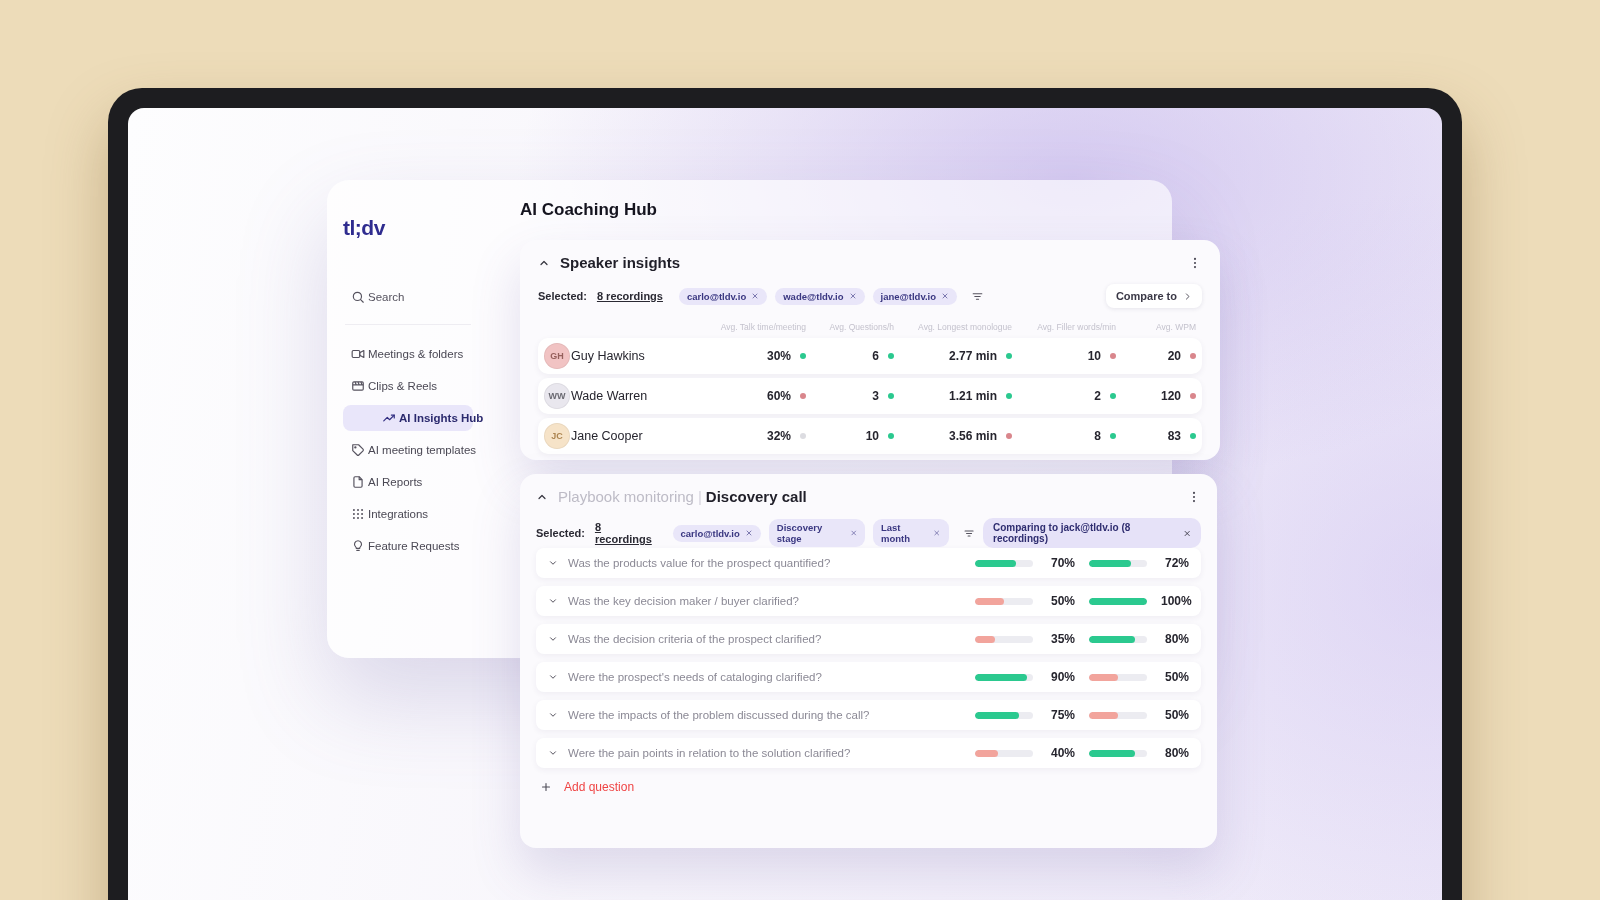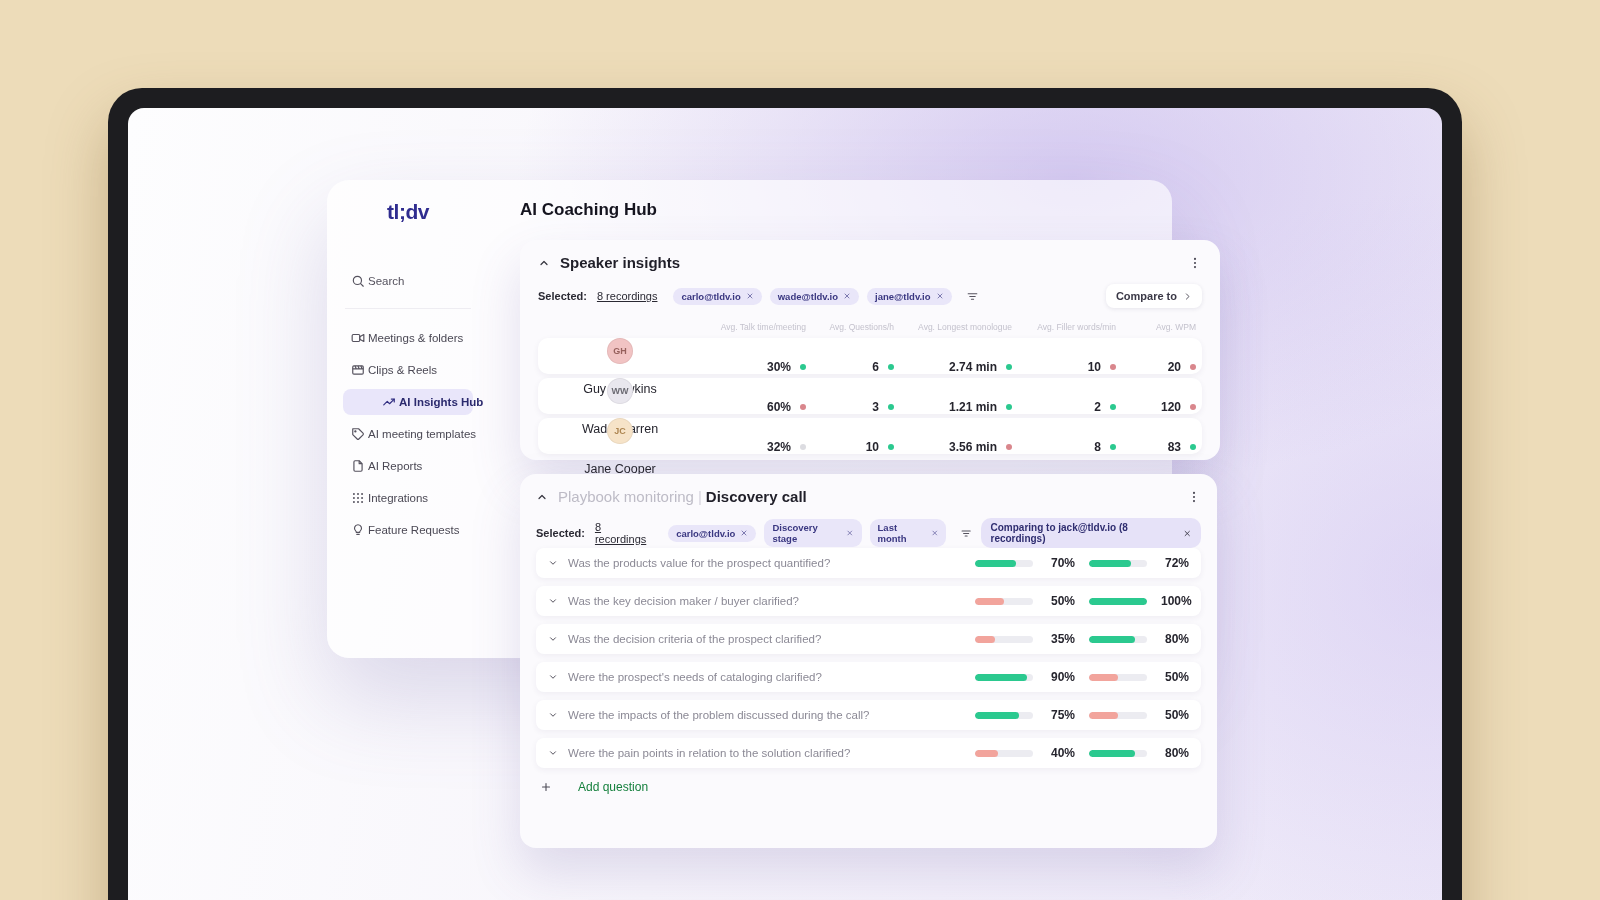--- a/index.html
+++ b/index.html
@@ -19,21 +19,21 @@
       radial-gradient(ellipse 700px 600px at 100% 55%, rgba(205,192,240,.45), rgba(205,192,240,0) 65%),
       linear-gradient(100deg,#fdfdfe 0%, #f7f5fb 45%, #ece7f8 100%);
   }
 
   
   .backdrop {
     position:absolute; left:199px; top:72px; width:845px; height:478px;
     background:rgba(255,255,255,.62); border-radius:22px;
     box-shadow:0 40px 90px rgba(110,95,170,.22);
   }
-  .sidebar { position:absolute; left:0; top:0; width:162px; height:100%; padding:20px 16px;text-align:center; }
+  .sidebar { position:absolute; left:0; top:16px; width:162px; height:100%; padding:20px 16px; }
   .logo { font-size:21px; font-weight:800; letter-spacing:-.5px; color:#2f2c8f; }
   .nav-item {
     display:flex; align-items:center; gap:3px; height:26px; padding:0 8px;
     border-radius:8px; color:#4a4854; font-size:11.5px; cursor:pointer; margin-bottom:6px;
     white-space:nowrap;
   }
   .nav-item .icon { display:flex; width:14px; height:14px; color:#55525e; flex:none; }
   .nav-item.active { background:#e9e6fa; color:#2b2a6e; font-weight:700;padding-left:39px; }
   .nav-item.active .icon { color:#312e81; }
   .nav-item.search { margin-top:44px; margin-bottom:14px; color:#55525e; }
@@ -56,21 +56,21 @@
 
   .card-header { display:flex; align-items:center; gap:10px;justify-content:space-between; }
   .chev { display:flex; width:12px; height:12px; color:#35343e; cursor:pointer; flex:none; }
   .card-title { font-size:15px; font-weight:600; color:#201f29; }
   .card-title .muted { color:#bdbbc6; font-weight:500; }
   .card-title .sep { color:#d5d3dc; font-weight:400; padding:0 4px; }
   .kebab { margin-left:auto; display:flex; width:14px; height:14px; color:#4a4854; cursor:pointer; }
 
   .filter-row { display:flex; align-items:center; margin-top:13px; gap:8px; }
   .sel-label { font-size:11px; font-weight:600; color:#2a2933; }
-  .sel-count { font-size:11px; font-weight:400; color:#2a2933; text-decoration:underline; margin-left:2px; margin-right:8px; cursor:pointer; }
+  .sel-count { font-size:11px; font-weight:700; color:#2a2933; text-decoration:underline; margin-left:2px; margin-right:8px; cursor:pointer; }
   .chip {
     display:inline-flex; align-items:center; gap:5px; background:#e9e6f9;
     border-radius:9px; padding:3px 8px; font-size:9.5px; font-weight:700; color:#3a3781; cursor:pointer;
   }
   .chip .x { display:flex; width:8px; height:8px; color:#7d7ab0; }
   .filter-icon { display:flex; width:13px; height:13px; color:#55525e; margin-left:6px; cursor:pointer; }
 
   .compare-btn {
     margin-left:auto; display:flex; align-items:center; gap:6px; border:0; cursor:pointer;
     background:#ffffff; border-radius:8px; padding:6px 10px; font-family:inherit;
@@ -79,21 +79,21 @@
   .compare-btn .icon { display:flex; width:9px; height:9px; color:#55525e; }
 
   
   .grid { display:grid; grid-template-columns:1fr 110px 88px 118px 104px 80px; align-items:center; }
   .thead { margin-top:14px; padding:0 6px 6px 0; }
   .th { font-size:8.5px; color:#c4c2cd; text-align:right; white-space:nowrap; overflow:visible; }
   .trow {
     background:#ffffff; border-radius:10px; height:36px; margin-bottom:4px; padding:0 6px 0 6px;
     box-shadow:0 2px 6px rgba(45,40,90,.06); cursor:pointer;
   }
-  .name-cell { display:flex; align-items:center; gap:18px;flex-direction:column; }
+  .name-cell { display:flex; align-items:center; gap:1px; }
   .avatar {
     width:26px; height:26px; border-radius:50%; flex:none;
     display:flex; align-items:center; justify-content:center;
     font-size:9px; font-weight:700; box-shadow:inset 0 0 0 1px rgba(0,0,0,.05);
   }
   .sp-name { font-size:12.5px; font-weight:500; color:#26252e; }
   .stat { display:flex; align-items:center; justify-content:flex-end; gap:9px; }
   .stat .val { font-size:12px; font-weight:600; color:#26252e; }
   .dot { width:6px; height:6px; border-radius:50%; flex:none; }
 
@@ -113,21 +113,21 @@
   .pct { flex:1; text-align:right; font-size:12px; font-weight:600; color:#26252e; }
 
   .badge {
     margin-left:auto; display:flex; align-items:center; gap:8px; background:#e6e2f8;
     border-radius:10px; padding:4px 10px; font-size:10px; font-weight:700; color:#2f2d70; cursor:pointer;
   }
   .badge .x { display:flex; width:9px; height:9px; color:#3a3846; }
 
   .add-row { display:flex; align-items:center; gap:12px; margin:12px 0 0 4px; cursor:pointer; }
   .add-row .icon { display:flex; width:12px; height:12px; color:#4d4b57; }
-  .add-label { font-size:12px; color:#15803d;margin-left:14px; }
+  .add-label { font-size:12px; color:#ef4444; }
 
   svg { width:100%; height:100%; display:block; }
 </style>
 </head>
 <body>
 
 <div class="laptop">
   <div class="screen">
 
     <div class="backdrop">
@@ -295,21 +295,21 @@
         </div>
         <div class="stat">
             <span class="val">30%</span>
             <span class="dot" style="background: rgb(43, 201, 143);"></span>
           </div>
         <div class="stat">
             <span class="val">6</span>
             <span class="dot" style="background: rgb(43, 201, 143);"></span>
           </div>
         <div class="stat">
-            <span class="val">2.74 min</span>
+            <span class="val">2.77 min</span>
             <span class="dot" style="background: rgb(43, 201, 143);"></span>
           </div>
         <div class="stat">
             <span class="val">10</span>
             <span class="dot" style="background: rgb(217, 134, 140);"></span>
           </div>
         <div class="stat">
             <span class="val">20</span>
             <span class="dot" style="background: rgb(217, 134, 140);"></span>
           </div>

